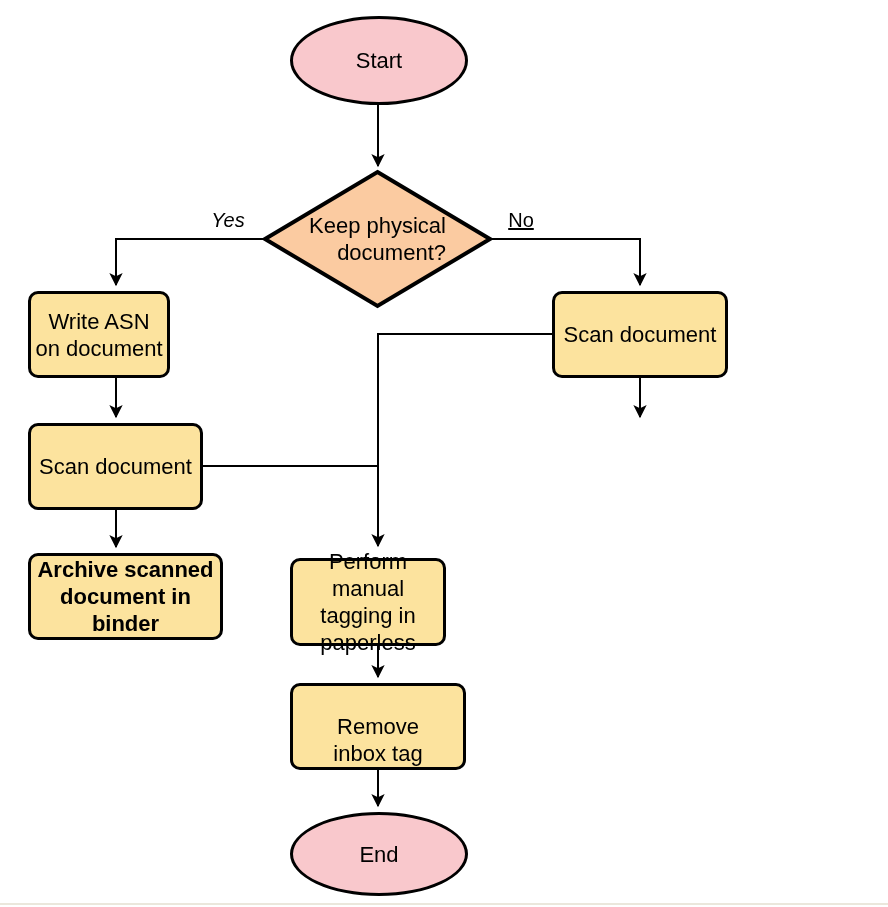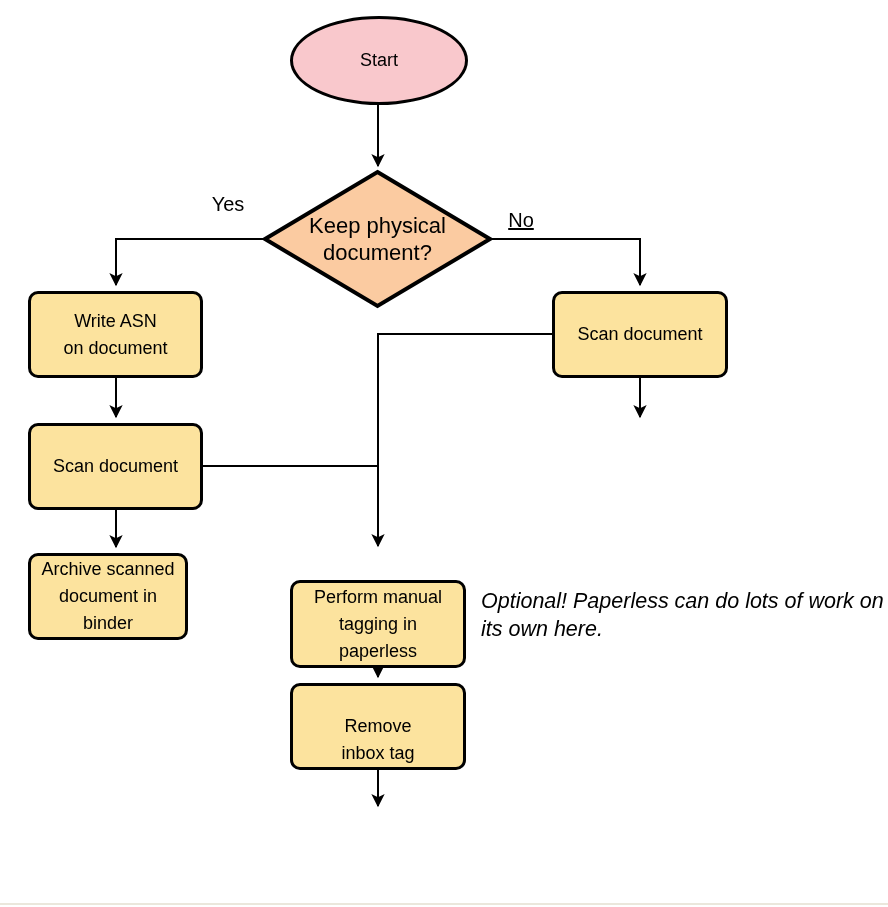--- a/index.html
+++ b/index.html
@@ -24,21 +24,21 @@
   }
   .node {
     position: absolute;
     z-index: 2;
     display: flex;
     align-items: center;
     justify-content: center;
     text-align: center;
     box-sizing: border-box;
     color: #000000;
-    font-size: 18px;
+    font-size: 22px;
     line-height: 27px;
     white-space: pre-line;
   }
   .process {
     background: var(--process_fill, #FCE39E);
     border: 3.5px solid var(--stroke, #000000);
     border-radius: 10px;
   }
   .terminal {
     background: var(--terminal_fill, #F9C8CC);
@@ -54,21 +54,21 @@
     left: 0; top: 0;
     overflow: visible;
   }
   .decision-label {
     position: absolute;
     left: 0; top: 0;
     width: 100%; height: 100%;
     display: flex;
     align-items: center;
     justify-content: center;
-    text-align: center;
+    text-align: right;
     white-space: pre-line;
     font-size: 22px;
     line-height: 27px;
     color: #000000;
   }
   .edge-label {
     position: absolute;
     z-index: 3;
     font-size: 20px;
     color: #000000;
@@ -121,47 +121,48 @@
   </div>
 
   <div class="decision-wrap" style="left:261px; top:168px; width:233px; height:142px;">
     <svg width="233" height="142" viewBox="0 0 233 142">
       <polygon points="116.5,4 229,71 116.5,138 4,71" fill="var(--decision_fill, #FBCBA1)" stroke="var(--stroke, #000000)" stroke-width="4" stroke-linejoin="miter"></polygon>
     </svg>
     <div class="decision-label">Keep physical
 document?</div>
   </div>
 
-  <div class="edge-label" style="left:198px; top:193px; width:60px;">Yes</div>
+  <div class="edge-label" style="left:198px; top:209px; width:60px;font-style:italic;">Yes</div>
   <div class="edge-label" style="left:495px; top:209px; width:52px;text-decoration:underline;">No</div>
 
-  <div class="node process" style="left:28px; top:291px; width:175px; height:87px;">
+  <div class="node process" style="left:28px; top:291px; width:142px; height:87px;">
     <span>Write ASN
 on document</span>
   </div>
   <div class="node process" style="left:28px; top:423px; width:175px; height:87px;">
     <span>Scan document</span>
   </div>
-  <div class="node process" style="left:28px; top:553px; width:160px; height:87px;">
+  <div class="node process" style="left:28px; top:553px; width:195px; height:87px;font-weight:bold;">
     <span>Archive scanned
 document in
 binder</span>
   </div>
 
   <div class="node process" style="left:552px; top:291px; width:176px; height:87px;">
     <span>Scan document</span>
   </div>
 
-  <div class="node process" style="left:290px; top:580px; width:176px; height:88px;text-align:center;">
+  <div class="node process" style="left:290px; top:558px; width:156px; height:88px;text-align:center;">
     <span>Perform manual
 tagging in
 paperless</span>
   </div>
   <div class="node process" style="left:290px; top:683px; width:176px; height:87px;align-items:flex-end;">
     <span>Remove
 inbox tag</span>
   </div>
+  <div class="node terminal" style="left:290px; top:812px; width:178px; height:84px;">
+    <span>End</span>
+  </div>
 
-  <div class="annotation" style="left:481px; top:587px; width:404px;">Optional! Paperless can do lots of work on
-its own here.</div>
 
   <div class="bottom-hairline"></div>
 </div>
 
 </body></html>

